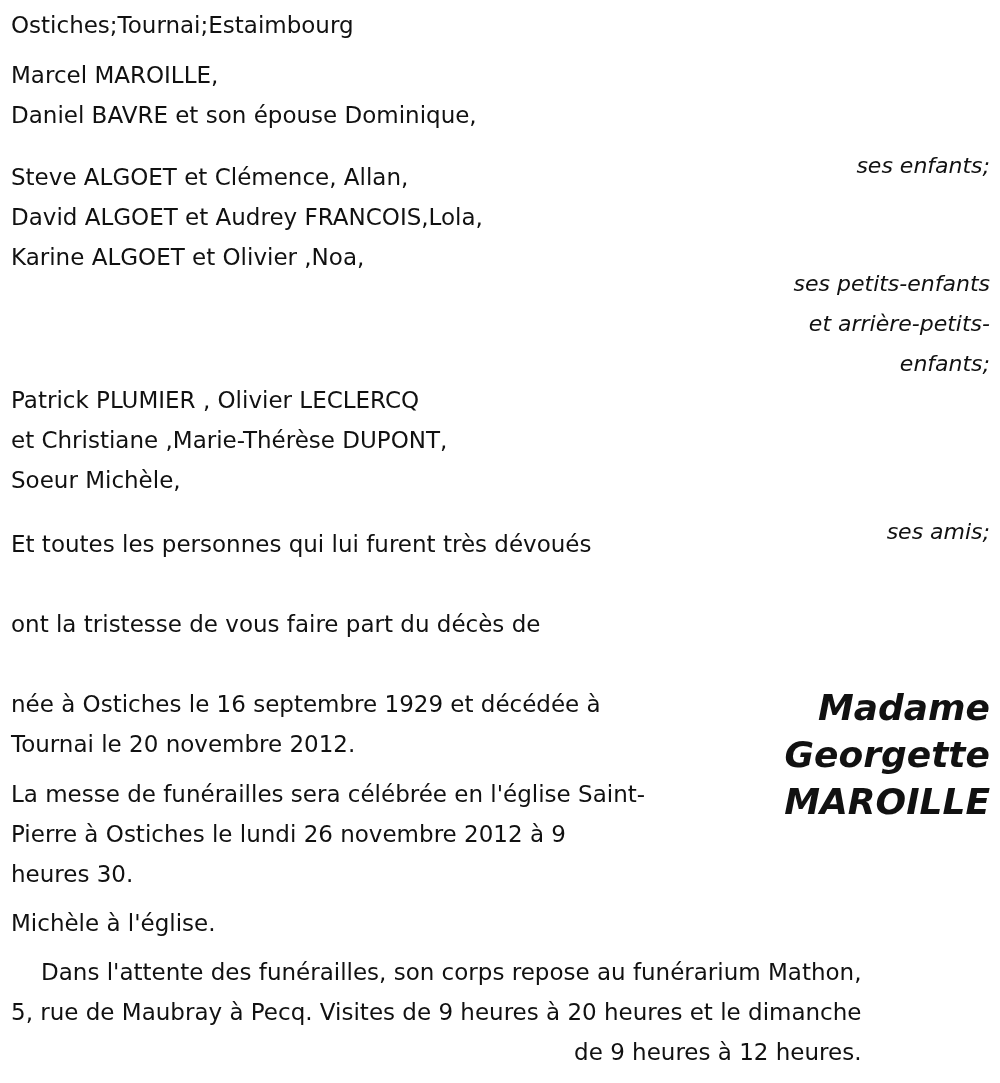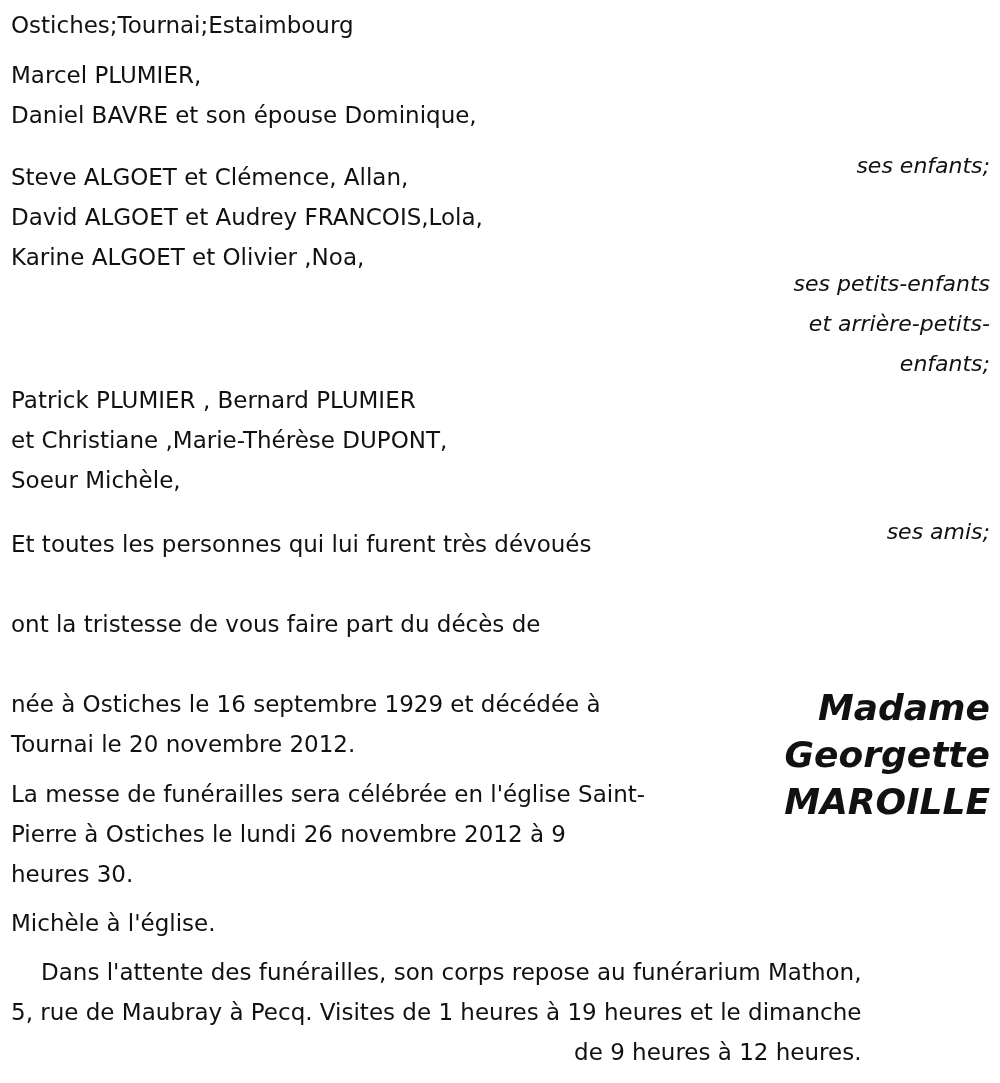--- a/index.html
+++ b/index.html
@@ -17,38 +17,38 @@
       font-family: "DejaVu Sans", sans-serif; font-weight: bold; font-style: italic;
       font-size: 36px; line-height: 47px; }
     .deceased div { white-space: nowrap; }
   </style>
 </head>
 <body>
 
 <div class="line" style="top:5px;">Ostiches;Tournai;Estaimbourg</div>
 
 <div class="block" style="top:55px;">
-  <div>Marcel PLUMIER,</div>
+  <div>Marcel MAROILLE,</div>
   <div>Daniel BAVRE et son épouse Dominique,</div>
 </div>
 <div class="role" style="top:118px;">ses enfants;</div>
 
 <div class="block" style="top:157px;">
   <div>Steve ALGOET et Clémence, Allan,</div>
   <div>David ALGOET et Audrey FRANCOIS,Lola,</div>
   <div>Karine ALGOET et Olivier ,Noa,</div>
 </div>
 <div class="role-multi" style="top:264px;text-align:right;">
   <div>ses petits-enfants</div>
   <div>et arrière-petits-</div>
   <div>enfants;</div>
 </div>
 
 <div class="block" style="top:380px;">
-  <div>Patrick PLUMIER , Bernard PLUMIER</div>
+  <div>Patrick PLUMIER , Olivier LECLERCQ</div>
   <div>et Christiane ,Marie-Thérèse DUPONT,</div>
   <div>Soeur Michèle,</div>
 </div>
 <div class="role" style="top:484px;">ses amis;</div>
 
 <div class="line" style="top:524px;">Et toutes les personnes qui lui furent très dévoués</div>
 
 <div class="line" style="top:604px;">ont la tristesse de vous faire part du décès de</div>
 
 <div class="deceased">
@@ -65,15 +65,15 @@
 <div class="block" style="top:774px;">
   <div>La messe de funérailles sera célébrée en l'église Saint-</div>
   <div>Pierre à Ostiches le lundi 26 novembre 2012 à 9</div>
   <div>heures 30.</div>
 </div>
 
 <div class="line" style="top:903px;">Michèle à l'église.</div>
 
 <div class="block" style="top:952px;text-align:right;">
   <div>Dans l'attente des funérailles, son corps repose au funérarium Mathon,</div>
-  <div>5, rue de Maubray à Pecq. Visites de 1 heures à 19 heures et le dimanche</div>
+  <div>5, rue de Maubray à Pecq. Visites de 9 heures à 20 heures et le dimanche</div>
   <div>de 9 heures à 12 heures.</div>
 </div>
 
 </body></html>

